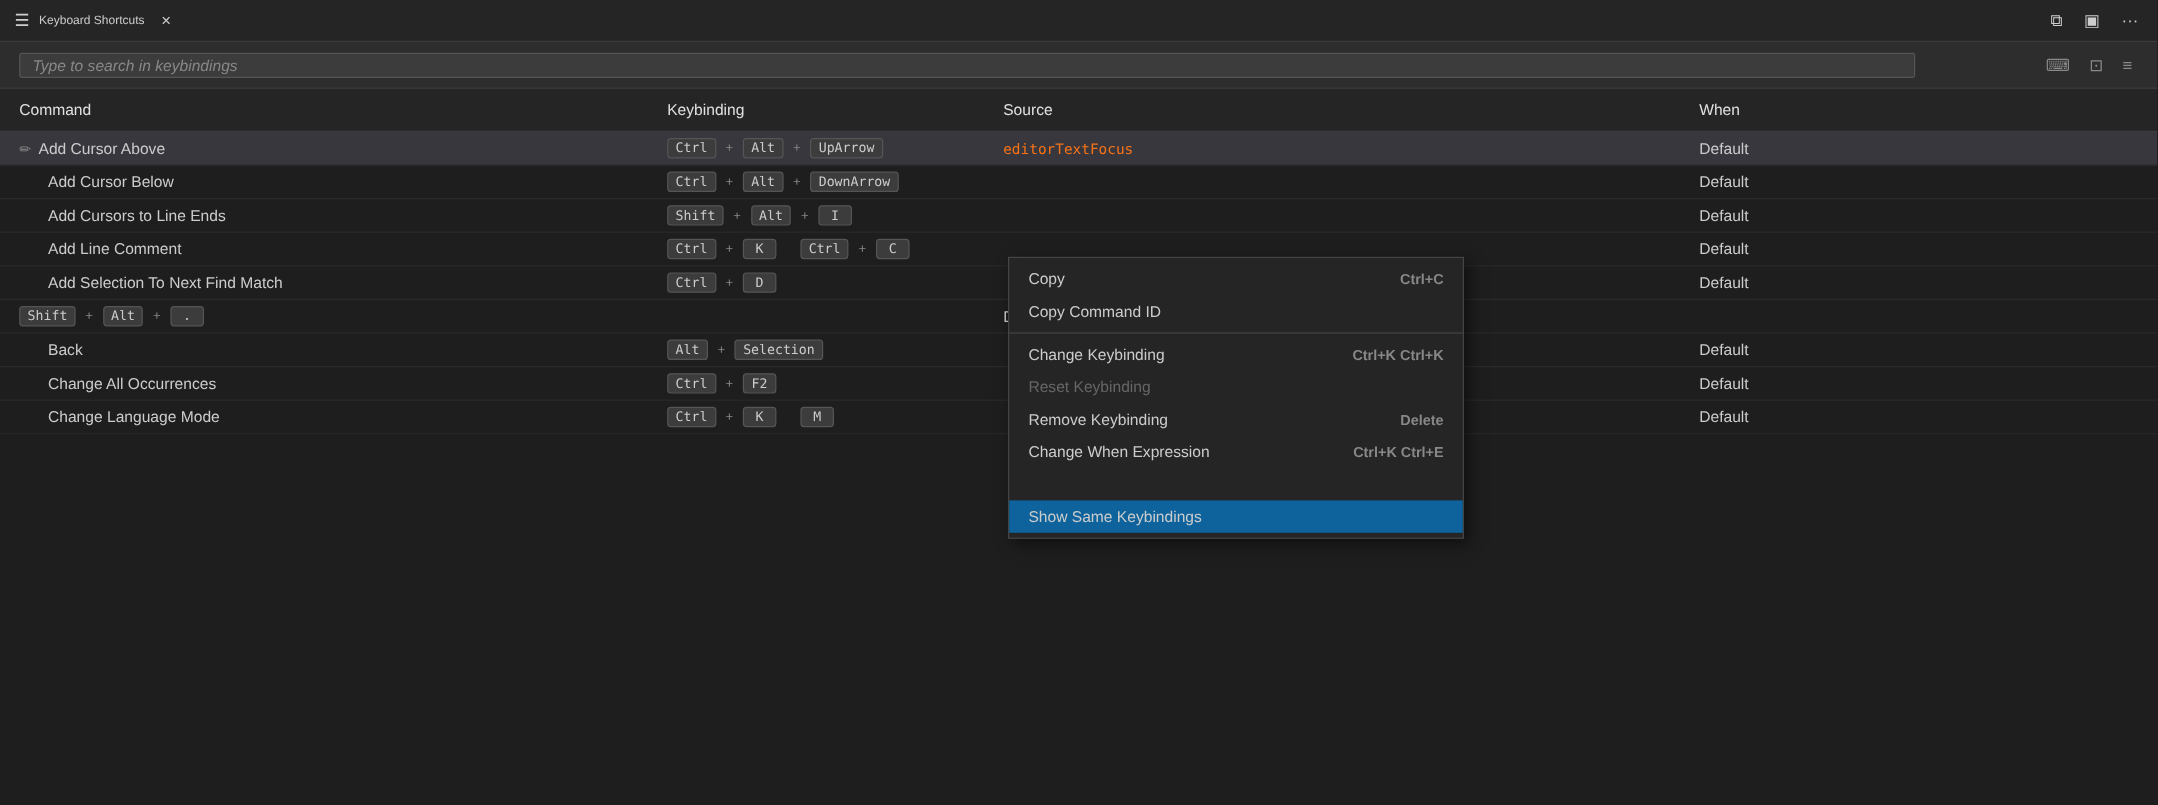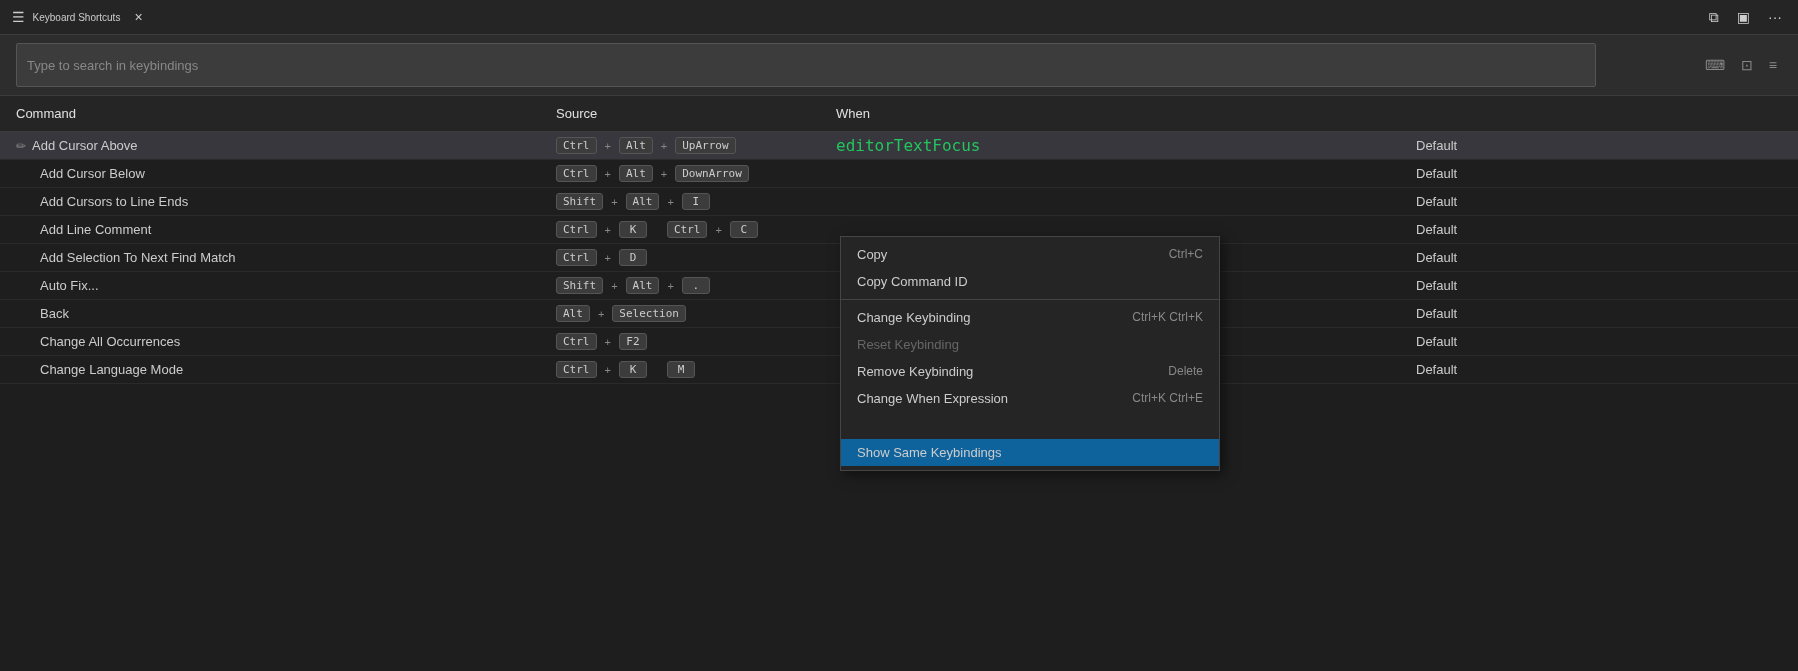--- a/index.html
+++ b/index.html
@@ -70,23 +70,24 @@
       justify-content: space-between;
       flex-shrink: 0;
     }
     .search-input {
       background: #3c3c3c;
       border: 1px solid #555;
       color: #999;
       font-size: 13px;
       padding: 5px 10px;
       width: 1580px;
-      height: 44px;
+      height: 21px;
       outline: none;
       border-radius: 2px;
+      font-style: italic;
     }
     .search-input::placeholder { color: #888; }
     .search-icons {
       display: flex;
       gap: 6px;
       align-items: center;
     }
     .search-icon-btn {
       color: #888;
       font-size: 14px;
@@ -171,54 +172,55 @@
       left: 840px;
       background: #252526;
       border: 1px solid #454545;
       box-shadow: 4px 4px 12px rgba(0,0,0,0.5);
       min-width: 380px;
       z-index: 100;
       padding: 4px 0;
     }
     .menu-item {
       display: flex;
-      align-items: flex-start;
+      align-items: flex-end;
       justify-content: space-between;
       padding: 6px 16px;
       cursor: pointer;
       color: #cccccc;
       font-size: 13px;
     }
     .menu-item.selected-item {
       background: #0e639c;
       margin-top: 27px;
     }
     .menu-item.disabled {
       color: #666;
       cursor: default;
     }
     .menu-item .shortcut {
       color: #888;
       font-size: 12px;
       margin-left: 40px;
+      font-weight: bold;
     }
     .menu-item.selected-item .shortcut {
       color: #ccc;
     }
     .menu-separator {
       height: 1px;
       background: #454545;
       margin: 4px 0;
     }
 
     
     .when-col {
       font-family: 'Consolas', monospace;
-      font-size: 16px;
-      color: #22c55e;
+      font-size: 12px;
+      color: #f97316;
     }
   </style>
 </head>
 <body>
 
 <div class="title-bar">
   <div class="title-bar-left">
     <span class="hamburger-icon">☰</span>
     <span class="title-text">Keyboard Shortcuts</span>
     <span class="close-icon">×</span>
@@ -235,20 +237,21 @@
   <div class="search-icons">
     <span class="search-icon-btn">⌨</span>
     <span class="search-icon-btn">⊡</span>
     <span class="search-icon-btn">≡</span>
   </div>
 </div>
 
 <div class="table-container">
   <div class="table-header">
     <div class="col">Command</div>
+    <div class="col">Keybinding</div>
     <div class="col">Source</div>
     <div class="col">When</div>
   </div>
 
   <div class="table-body">
 
     <div class="table-row selected">
       <div class="col">
         <span class="pencil-icon">✏</span>
         <span>Add Cursor Above</span>
@@ -322,24 +325,20 @@
       <div class="col keybinding-col">
         <span class="key-badge">Ctrl</span>
         <span class="key-sep">+</span>
         <span class="key-badge">D</span>
       </div>
       <div class="col when-col"></div>
       <div class="col">Default</div>
     </div>
 
     <div class="table-row">
-      <div class="col">
-        <span style="width:18px; display:inline-block;"></span>
-        <span>Auto Fix...</span>
-      </div>
       <div class="col keybinding-col">
         <span class="key-badge">Shift</span>
         <span class="key-sep">+</span>
         <span class="key-badge">Alt</span>
         <span class="key-sep">+</span>
         <span class="key-badge">.</span>
       </div>
       <div class="col when-col"></div>
       <div class="col">Default</div>
     </div>

